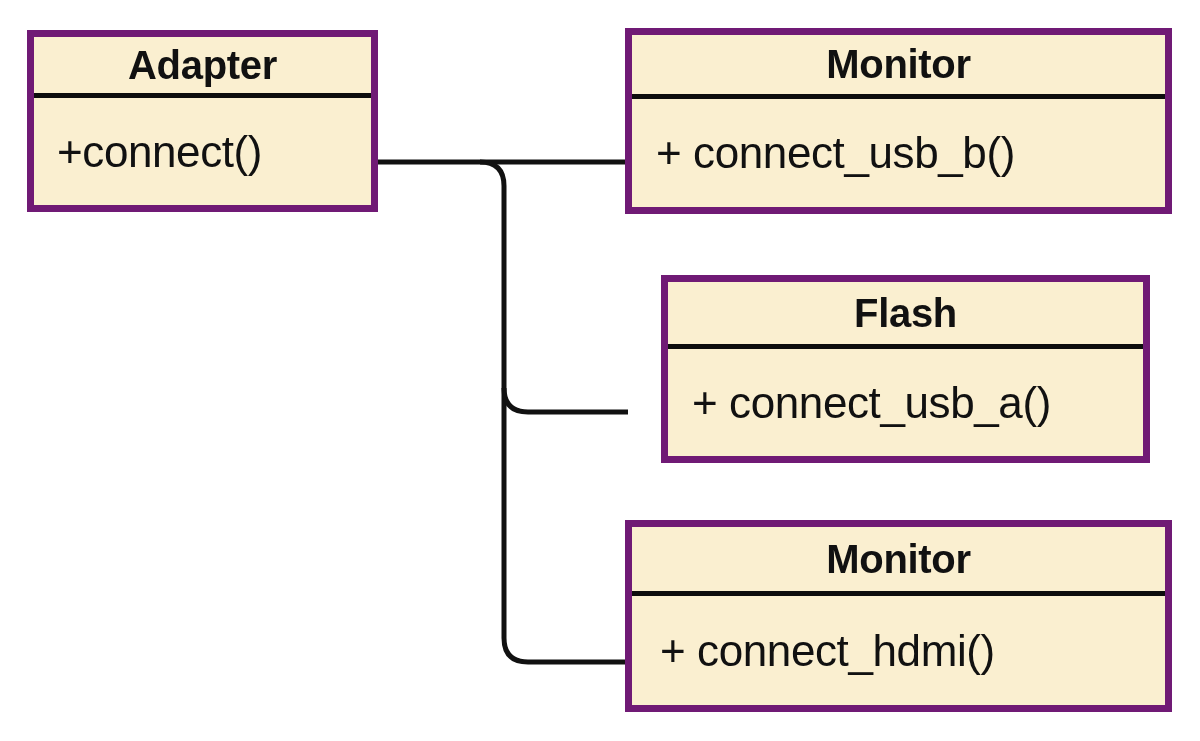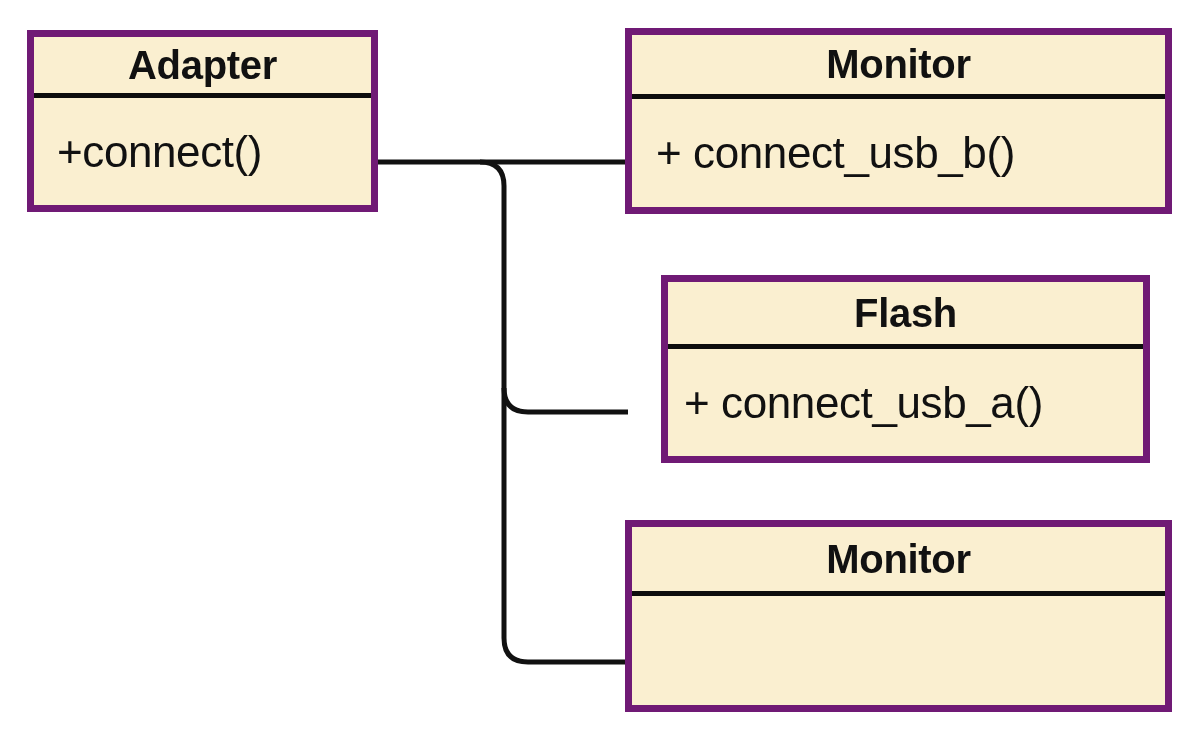--- a/index.html
+++ b/index.html
@@ -63,21 +63,21 @@
   #box-printer {
     left: 625px; top: 28px;  width: 547px; height: 186px;
   }
   #box-printer .uml-title   { height: 64px; }
   #box-printer .uml-member  { padding-left: 24px; }
 
   #box-flash {
     left: 625px; top: 275px; width: 489px; height: 188px; margin-left: 36px;
   }
   #box-flash .uml-title     { height: 67px; }
-  #box-flash .uml-member    { padding-left: 16px; }
+  #box-flash .uml-member    { padding-left: 24px; }
 
   #box-monitor {
     left: 625px; top: 520px; width: 547px; height: 192px;
   }
   #box-monitor .uml-title   { height: 69px; }
   #box-monitor .uml-member  { padding-left: 28px; }
 
   
   #connector-layer {
     position: absolute;
@@ -119,15 +119,18 @@
 
   <div class="uml-class" id="box-flash">
     <div class="uml-title">Flash</div>
     <div class="uml-members">
       <span class="uml-member">+ connect_usb_a()</span>
     </div>
   </div>
 
   <div class="uml-class" id="box-monitor">
     <div class="uml-title">Monitor</div>
+    <div class="uml-members">
+      <span class="uml-member">+ connect_hdmi()</span>
+    </div>
   </div>
 
 </div>
 
 </body></html>

